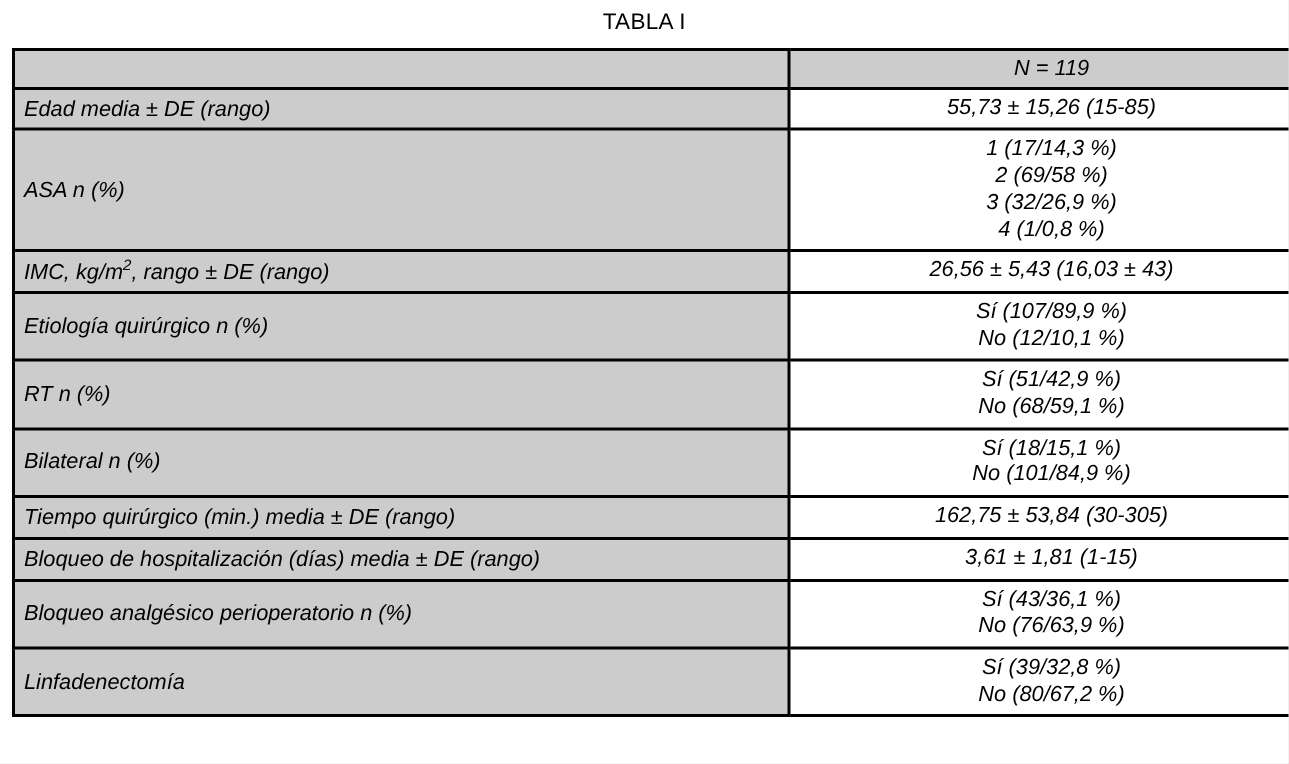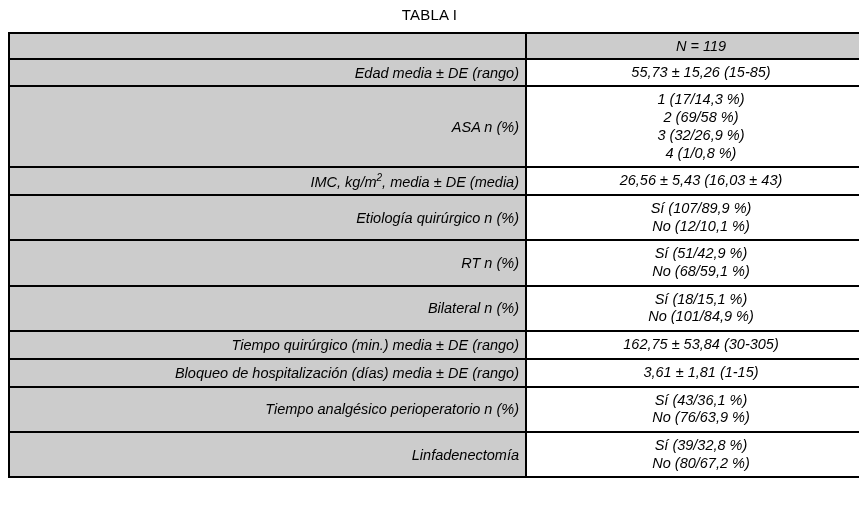--- a/index.html
+++ b/index.html
@@ -42,21 +42,21 @@
   }
   table.data-table td {
     border: 2px solid #000000;
     vertical-align: middle;
     padding: 4px 6px;
     font-size: 14.5px;
   }
   td.label-cell {
     width: 503px;
     background: #cccccc;
-    text-align: right;
+    text-align: left;
     font-style: italic;
   }
   td.value-cell {
     width: 336px;
     background: #ffffff;
     text-align: center;
     font-style: italic;
   }
   td.header-label {
     background: #cccccc;
@@ -103,21 +103,21 @@
         <td class="label-cell">ASA n (%)</td>
         <td class="value-cell">
           <span class="val-line">1 (17/14,3 %)</span>
           <span class="val-line">2 (69/58 %)</span>
           <span class="val-line">3 (32/26,9 %)</span>
           <span class="val-line">4 (1/0,8 %)</span>
         </td>
       </tr>
 
       <tr>
-        <td class="label-cell"><span>IMC, kg/m</span><sup class="unit-sup">2</sup><span>, media ± DE (media)</span></td>
+        <td class="label-cell"><span>IMC, kg/m</span><sup class="unit-sup">2</sup><span>, rango ± DE (rango)</span></td>
         <td class="value-cell">
           <span class="val-line">26,56 ± 5,43 (16,03 ± 43)</span>
         </td>
       </tr>
 
       <tr>
         <td class="label-cell">Etiología quirúrgico n (%)</td>
         <td class="value-cell">
           <span class="val-line">Sí (107/89,9 %)</span>
           <span class="val-line">No (12/10,1 %)</span>
@@ -148,21 +148,21 @@
       </tr>
 
       <tr>
         <td class="label-cell">Bloqueo de hospitalización (días) media ± DE (rango)</td>
         <td class="value-cell">
           <span class="val-line">3,61 ± 1,81 (1-15)</span>
         </td>
       </tr>
 
       <tr>
-        <td class="label-cell">Tiempo analgésico perioperatorio n (%)</td>
+        <td class="label-cell">Bloqueo analgésico perioperatorio n (%)</td>
         <td class="value-cell">
           <span class="val-line">Sí (43/36,1 %)</span>
           <span class="val-line">No (76/63,9 %)</span>
         </td>
       </tr>
 
       <tr>
         <td class="label-cell">Linfadenectomía</td>
         <td class="value-cell">
           <span class="val-line">Sí (39/32,8 %)</span>

